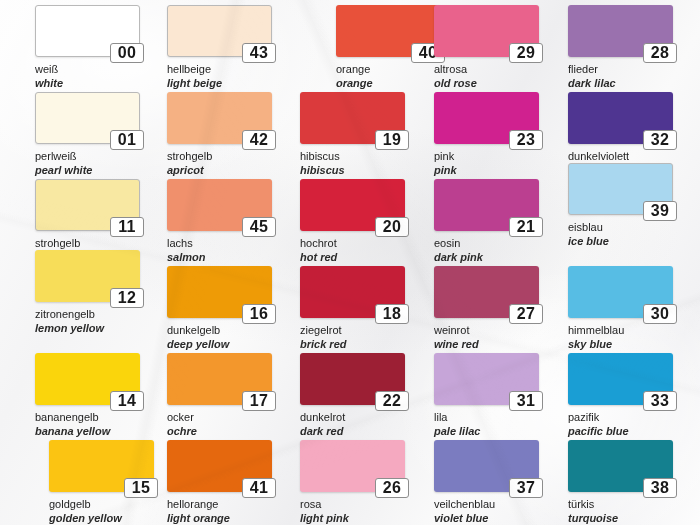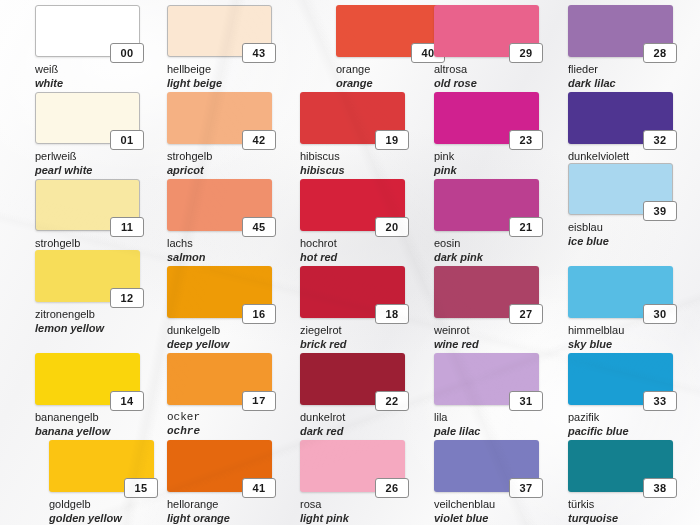--- a/index.html
+++ b/index.html
@@ -80,21 +80,21 @@
     min-width: 34px;
     height: 20px;
     padding: 0 5px;
     box-sizing: border-box;
     background: #ffffff;
     border: 1px solid #8d8d8d;
     border-radius: 3px;
     display: flex;
     align-items: center;
     justify-content: center;
-    font-size: 11px;
+    font-size: 16px;
     font-weight: bold;
     color: #1a1a1a;
     letter-spacing: 0.3px;
     line-height: 1;
   }
 
   .name-de {
     margin-top: 7px;
     font-size: 11px;
     color: #1d1d1d;
@@ -277,21 +277,21 @@
         <div class="name-en">sky blue</div>
       </div>
       <div class="cell" style="left: 35px; top: 353px;">
         <div class="swatch-wrap">
           <div class="swatch" title="bananengelb" style="background: rgb(250, 213, 12);"></div>
           <div class="code-badge">14</div>
         </div>
         <div class="name-de">bananengelb</div>
         <div class="name-en">banana yellow</div>
       </div>
-      <div class="cell" style="left: 167px; top: 353px; font-family: Liberation Mono, monospace;">
+      <div class="cell" style="left: 167px; top: 353px;">
         <div class="swatch-wrap">
           <div class="swatch" title="ocker" style="background: rgb(243, 151, 44);"></div>
           <div class="code-badge">17</div>
         </div>
         <div class="name-de">ocker</div>
         <div class="name-en">ochre</div>
       </div>
       <div class="cell" style="left: 300px; top: 353px;">
         <div class="swatch-wrap">
           <div class="swatch" title="dunkelrot" style="background: rgb(156, 31, 52);"></div>

